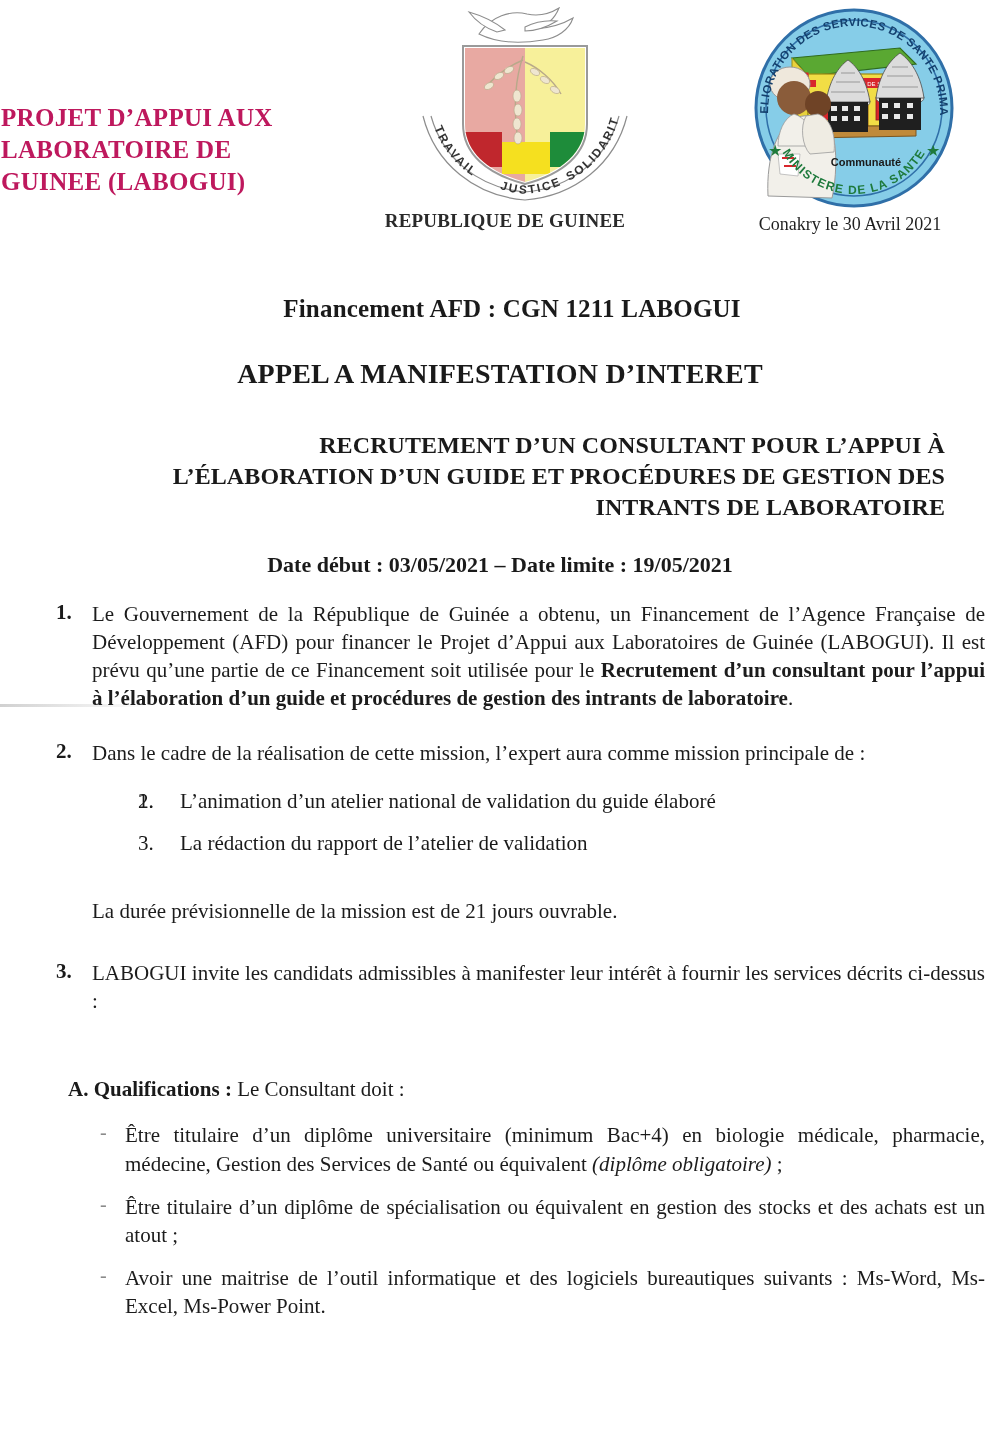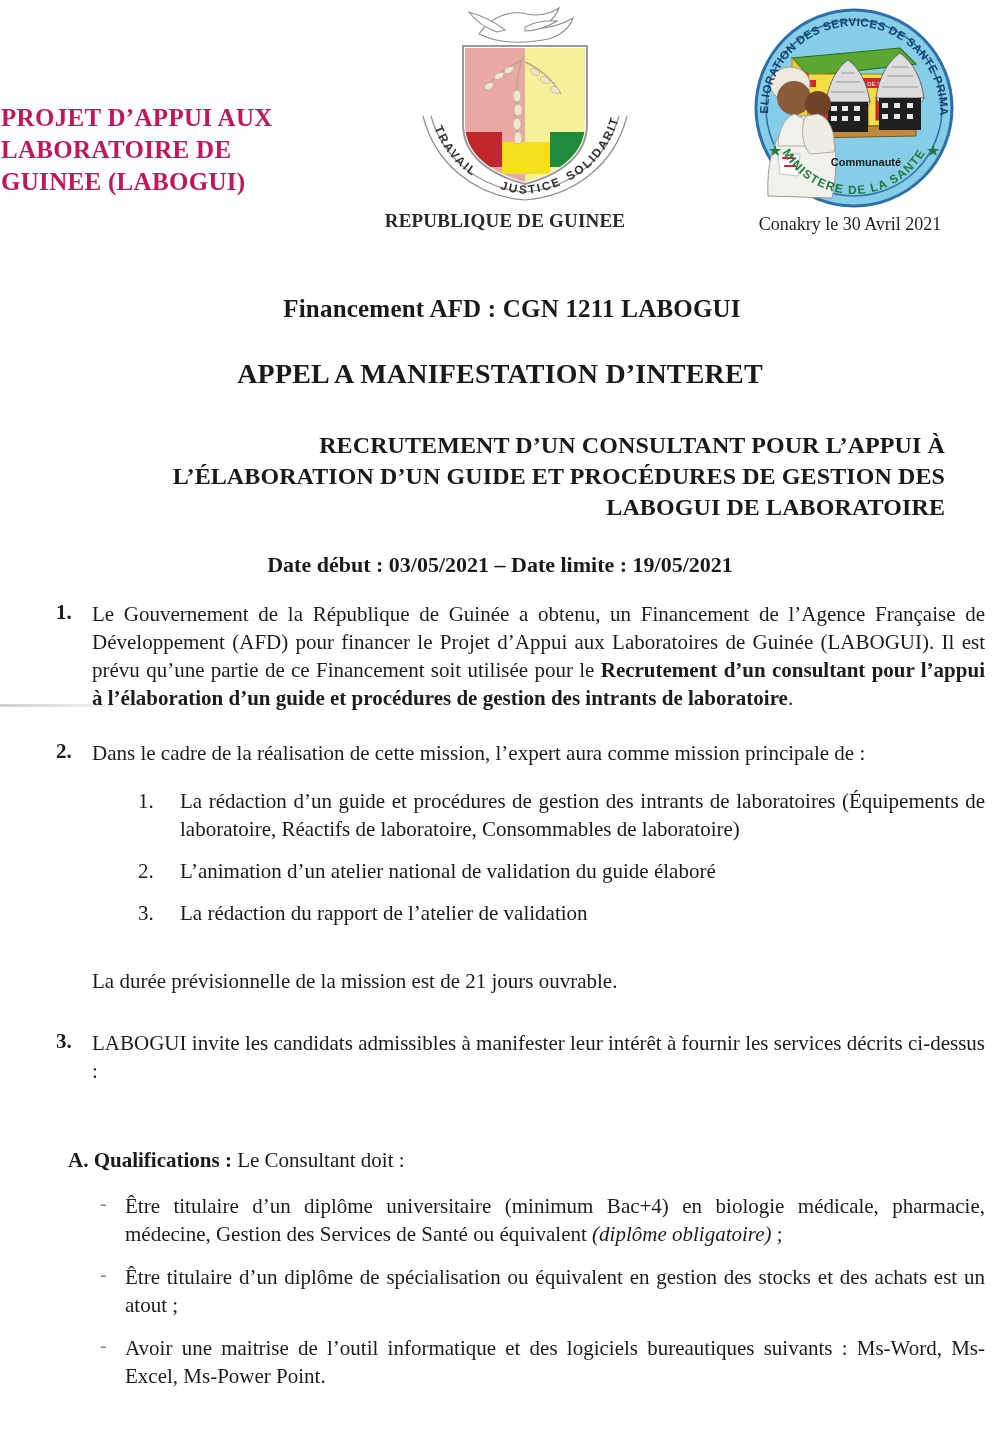--- a/index.html
+++ b/index.html
@@ -360,42 +360,41 @@
       <text x="178" y="150" font-size="16" fill="#1e7a3c">★</text>
     </svg>
   </div>
   <div class="conakry-date">Conakry le 30 Avril 2021</div>
 
   <div class="h-financement">Financement AFD : CGN 1211 LABOGUI</div>
   <div class="h-appel">APPEL A MANIFESTATION D’INTERET</div>
   <div class="h-recrutement">
     <div>RECRUTEMENT D’UN CONSULTANT POUR L’APPUI À</div>
     <div>L’ÉLABORATION D’UN GUIDE ET PROCÉDURES DE GESTION DES</div>
-    <div>LABOGUI DE LABORATOIRE</div>
+    <div>INTRANTS DE LABORATOIRE</div>
   </div>
   <div class="h-dates">Date début : 03/05/2021 – Date limite : 19/05/2021</div>
 
   <div class="body-area">
 
     <div class="num-item">
       <span class="marker">1.</span>
       <div class="content"><span>Le Gouvernement de la République de Guinée a obtenu, un Financement de l’Agence Française de Développement (AFD) pour financer le Projet d’Appui aux Laboratoires de Guinée (LABOGUI).  Il est prévu qu’une partie de ce Financement soit utilisée pour le </span><b>Recrutement d’un consultant pour l’appui à l’élaboration d’un guide et procédures de gestion des intrants de laboratoire</b><span>.</span></div>
     </div>
 
     <div class="gap-m"></div>
 
     <div class="num-item">
       <span class="marker">2.</span>
       <div class="content">Dans le cadre de la réalisation de cette mission, l’expert aura comme mission principale de :</div>
     </div>
 
     <div class="sub-list">
       <div class="sub-item">
         <span class="smarker">1.</span>
-        <span>La rédaction d’un guide et procédures de gestion des intrants de laboratoires (Équipements de laboratoire, Réactifs de laboratoire, Consommables de laboratoire)</span>
       </div>
       <div class="sub-item">
         <span class="smarker">2.</span>
         <span>L’animation d’un atelier national de validation du guide élaboré</span>
       </div>
       <div class="sub-item">
         <span class="smarker">3.</span>
         <span>La rédaction du rapport de l’atelier de validation</span>
       </div>
     </div>

